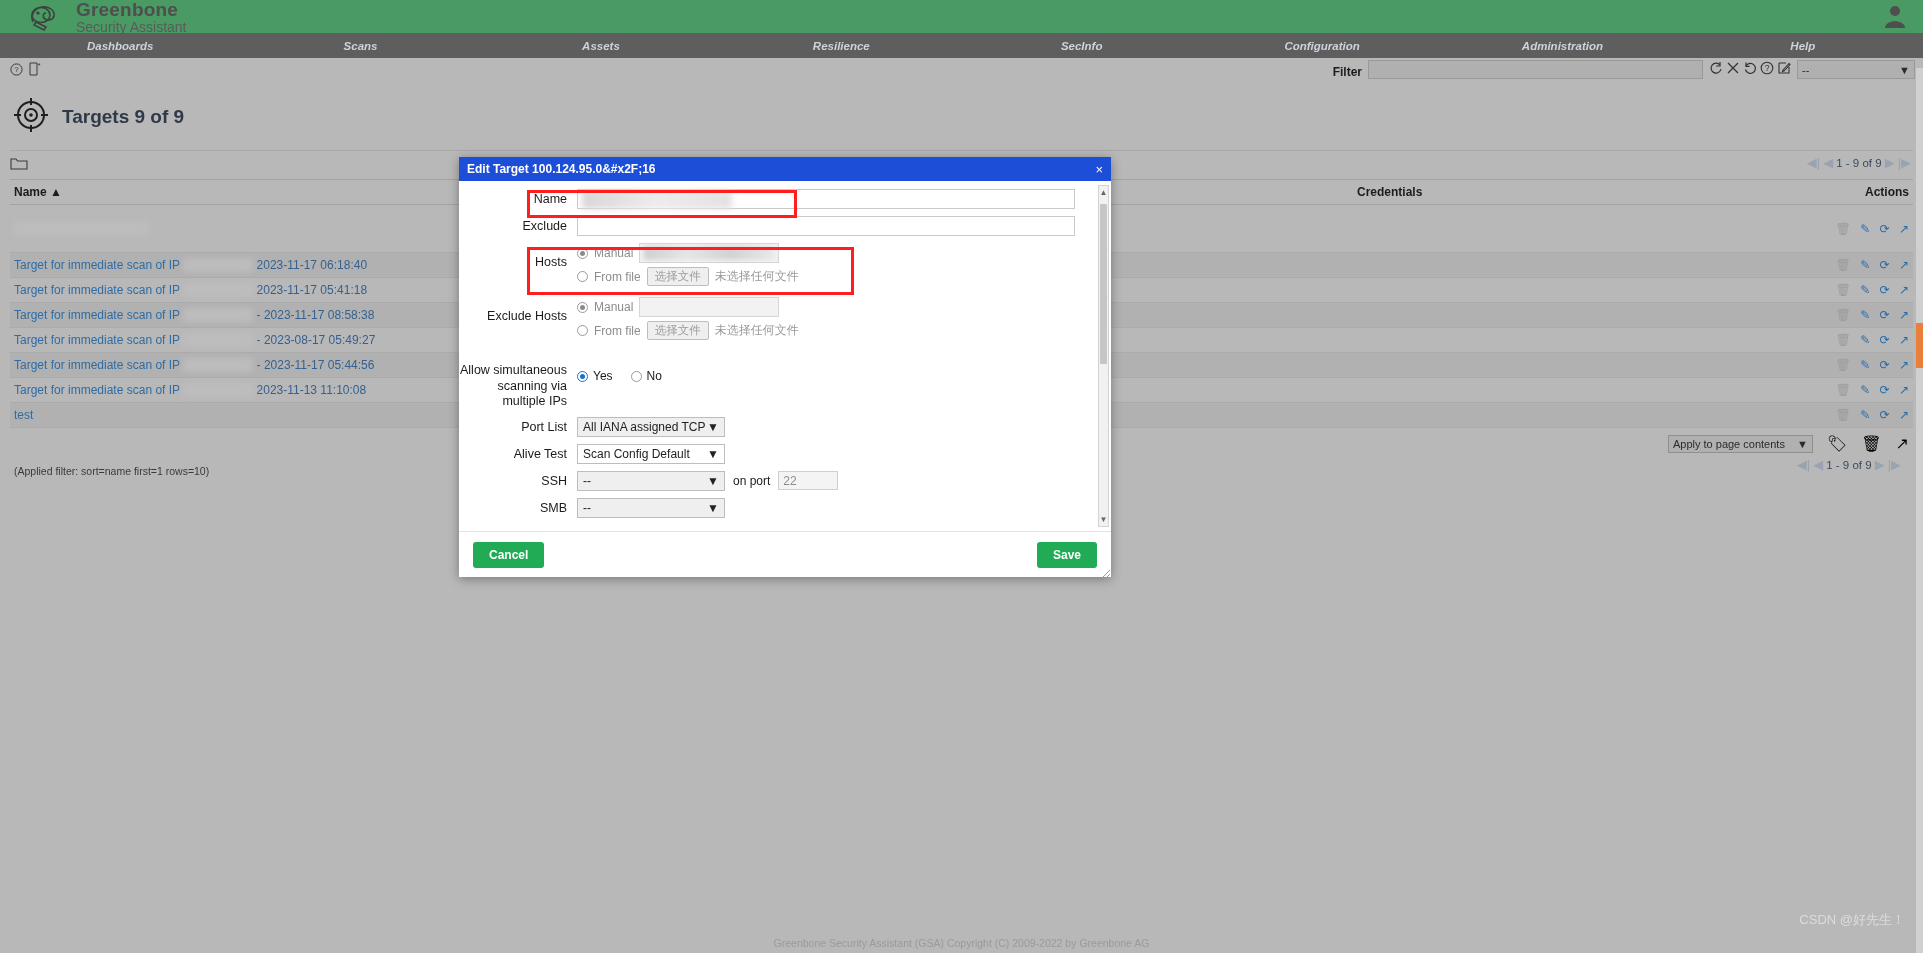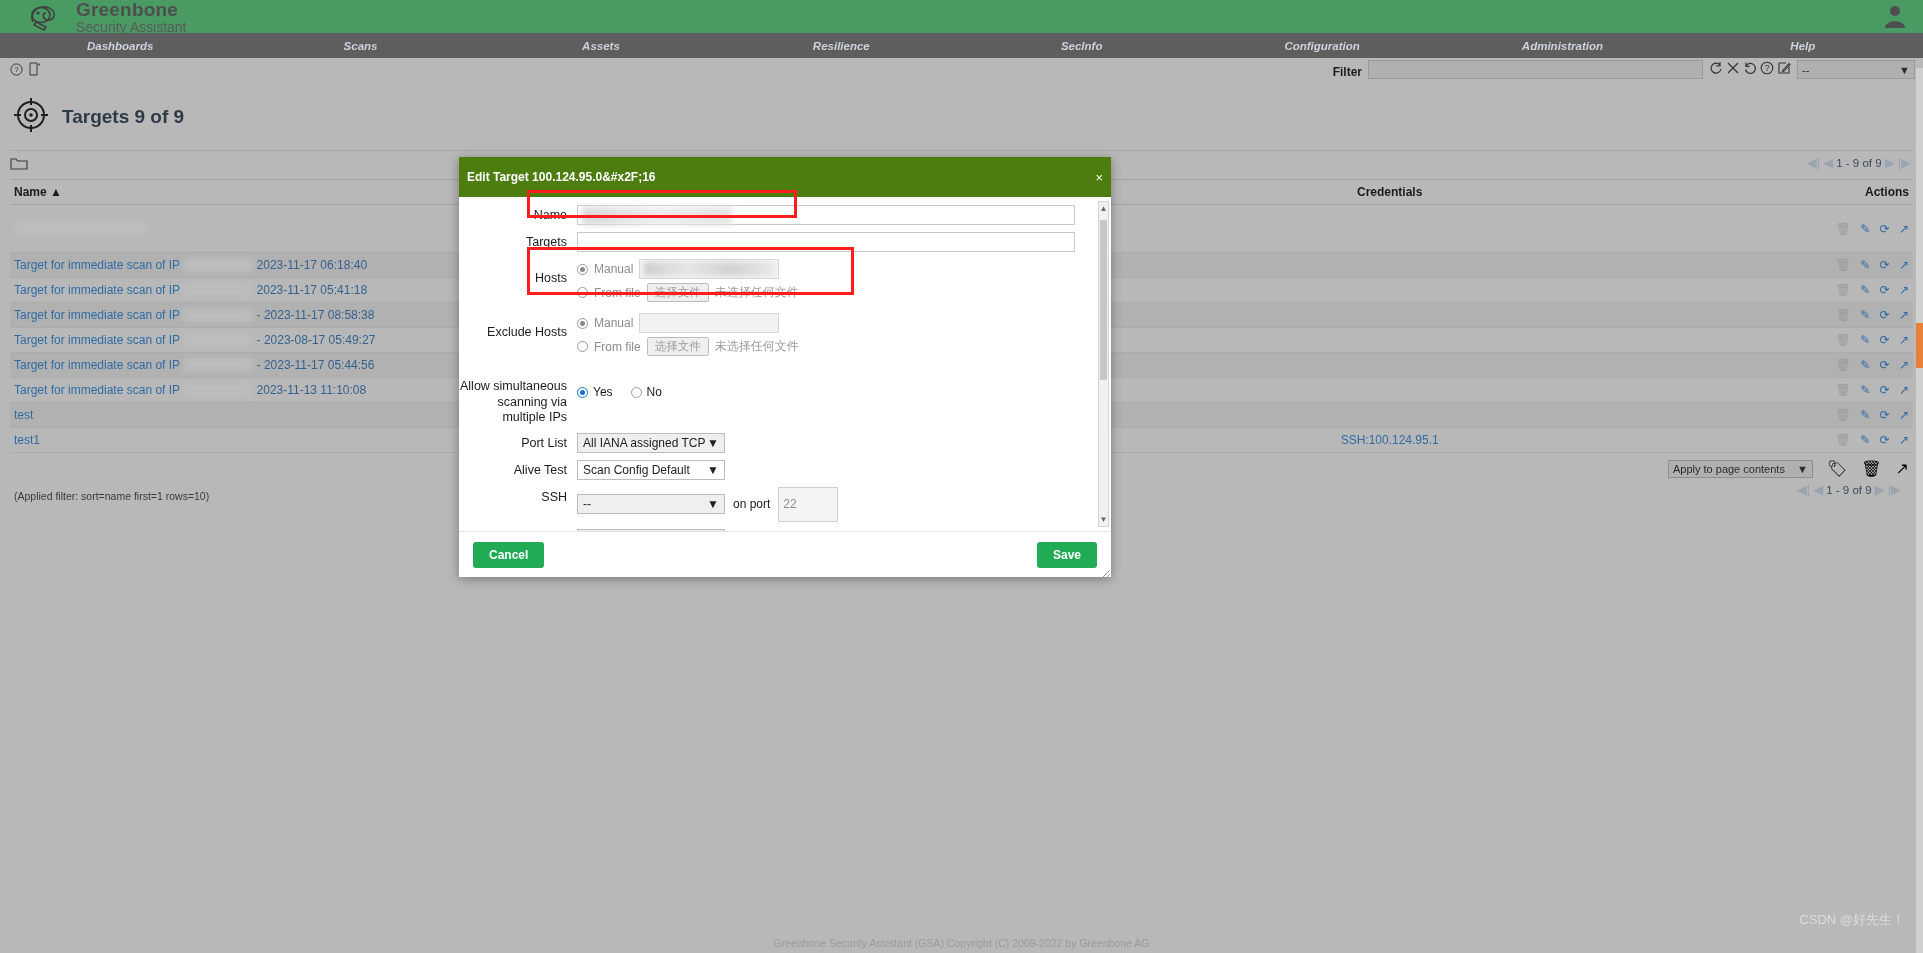--- a/index.html
+++ b/index.html
@@ -96,21 +96,21 @@
   .appliedfilter { font-size:10.5px; color:#3a3a3a; padding:6px 0 0 4px; }
   .pager2 { position:relative; height:22px; }
 
   
   .modal {
     position:absolute; left:459px; top:157px; width:652px; height:420px;
     background:#fff; box-shadow:0 2px 10px rgba(0,0,0,.35);
     display:flex; flex-direction:column;
   }
   .modal-head {
-    height:40px; background:#4d7c0f; color:#fff; display:flex; align-items:center;
+    height:24px; background:#1d4ed8; color:#fff; display:flex; align-items:center;
     padding:0 8px; font-size:12px; font-weight:bold; justify-content:space-between;
   }
   .modal-head .xbtn { font-size:13px; font-weight:normal; cursor:pointer; }
   .modal-body {
     flex:1; position:relative; overflow:hidden; background:#fff; padding:10px 0 0 0;
   }
   .scrollpane { position:absolute; inset:0 14px 0 0; overflow:hidden; padding:8px 0 0 0; }
   .vscroll {
     position:absolute; right:2px; top:4px; width:11px; bottom:4px;
     background:#f1f1f1; border:1px solid #d3d3d3;
@@ -167,21 +167,21 @@
     justify-content:space-between; padding:0 5px;
   }
   .selectbox.lite { background:#fff; }
 
   .sectionhead {
     font-size:12.5px; font-weight:bold; color:#111; margin:12px 0 8px 12px;
   }
   .portwrap { display:flex; align-items:center; gap:8px; }
   .portlabel { font-size:12px; color:#1b1b1b; }
   .portinput {
-    width:60px; height:35px; border:1px solid #cfcfcf; background:#f4f4f4;
+    width:60px; height:19px; border:1px solid #cfcfcf; background:#f4f4f4;
     font-size:12px; padding:0 4px; color:#8d8d8d;
   }
 
   .modal-foot {
     height:46px; border-top:1px solid #e3e3e3; background:#fff;
     display:flex; align-items:center; justify-content:space-between; padding:0 14px;
     position:relative;
   }
   .btn {
     border:none; border-radius:3px; color:#fff; font-size:12px; font-weight:bold;
@@ -443,30 +443,20 @@
         <tr class="alt">
           <td>test</td>
           <td></td>
           <td class="acts">
             <span class="dim">🗑</span>
             <span>✎</span>
             <span>⟳</span>
             <span>↗</span>
           </td>
         </tr>
-        <tr>
-          <td>test1</td>
-          <td style="text-align:center">SSH:100.124.95.1</td>
-          <td class="acts">
-            <span class="dim">🗑</span>
-            <span>✎</span>
-            <span>⟳</span>
-            <span>↗</span>
-          </td>
-        </tr>
       </tbody>
     </table>
 
     <div class="bulkbar">
       <div class="applysel">
         <span>Apply to page contents</span>
         <span>▼</span>
       </div>
       <span>🏷</span>
       <span>🗑</span>
@@ -505,21 +495,21 @@
       <div class="frow">
         <div class="flab">Name</div>
         <div class="fctl">
           <div class="tinput">
             <div class="nameblur"></div>
           </div>
         </div>
       </div>
 
       <div class="frow">
-        <div class="flab">Targets</div>
+        <div class="flab">Exclude</div>
         <div class="fctl">
           <input class="tinput" type="text" value="" style="">
         </div>
       </div>
 
       <div class="frow">
         <div class="flab" style="padding-top:12px">Hosts</div>
         <div class="fctl">
           <div class="radioline">
             <span class="radio checked"></span>

